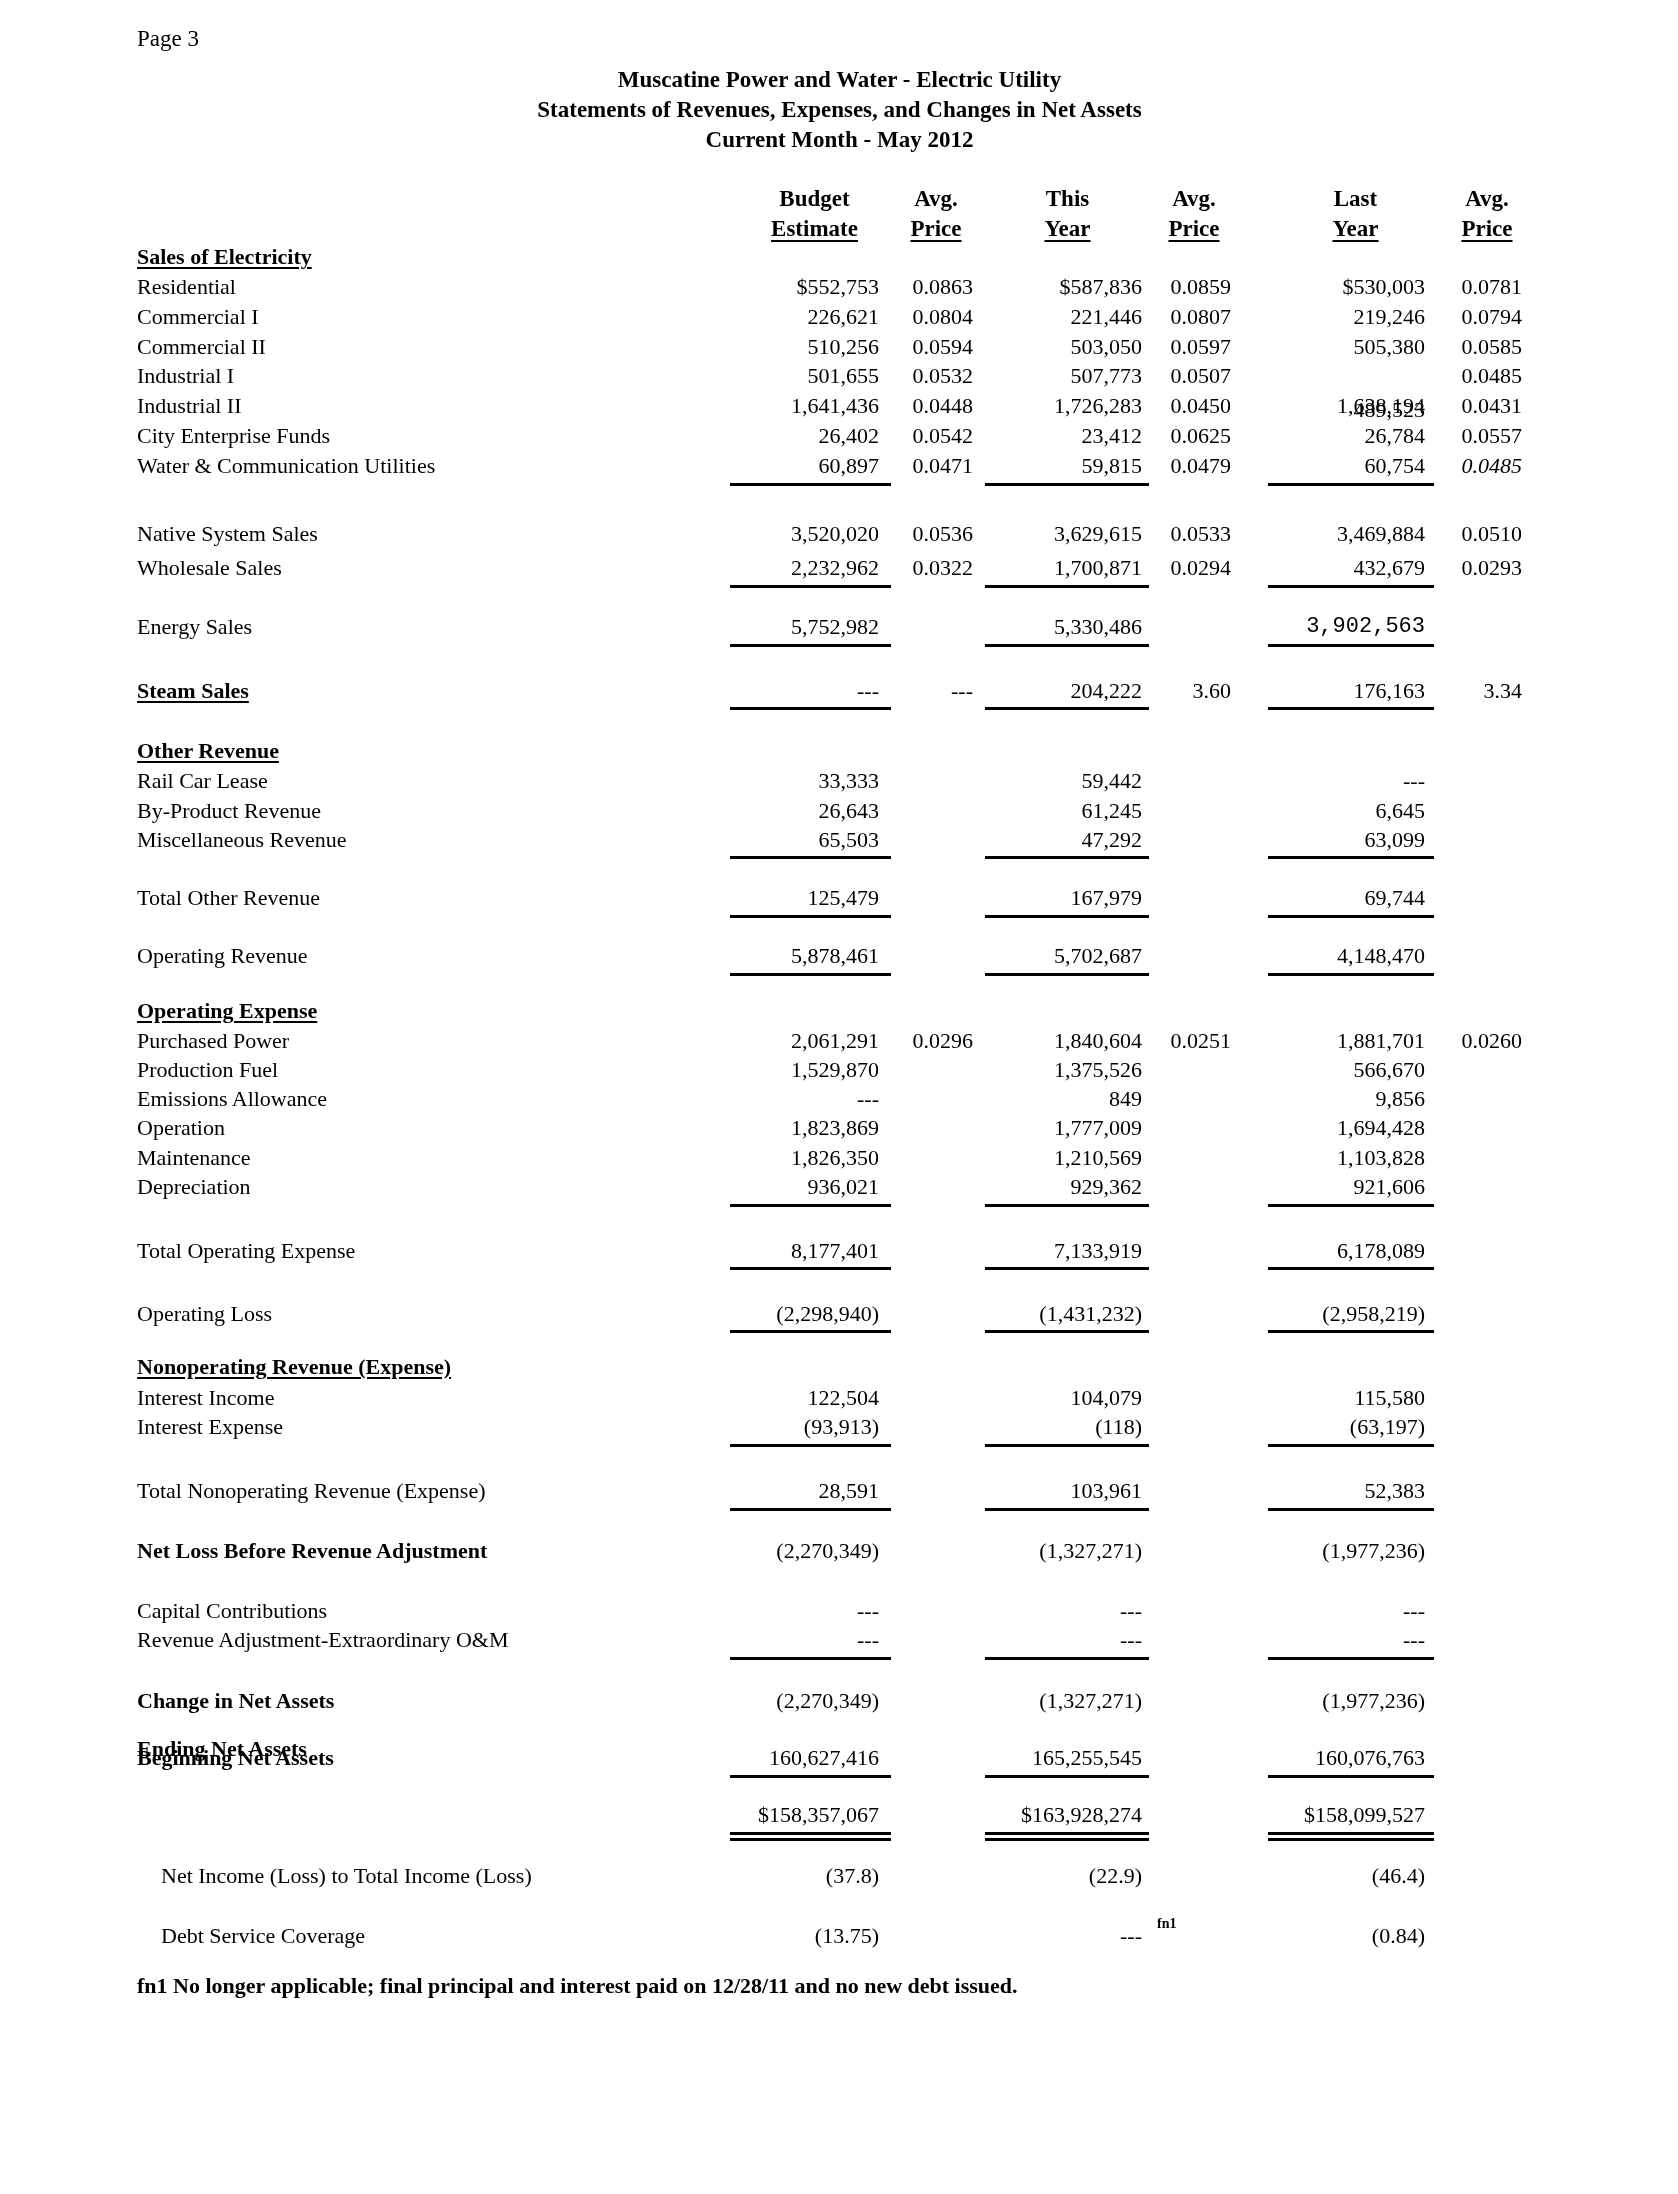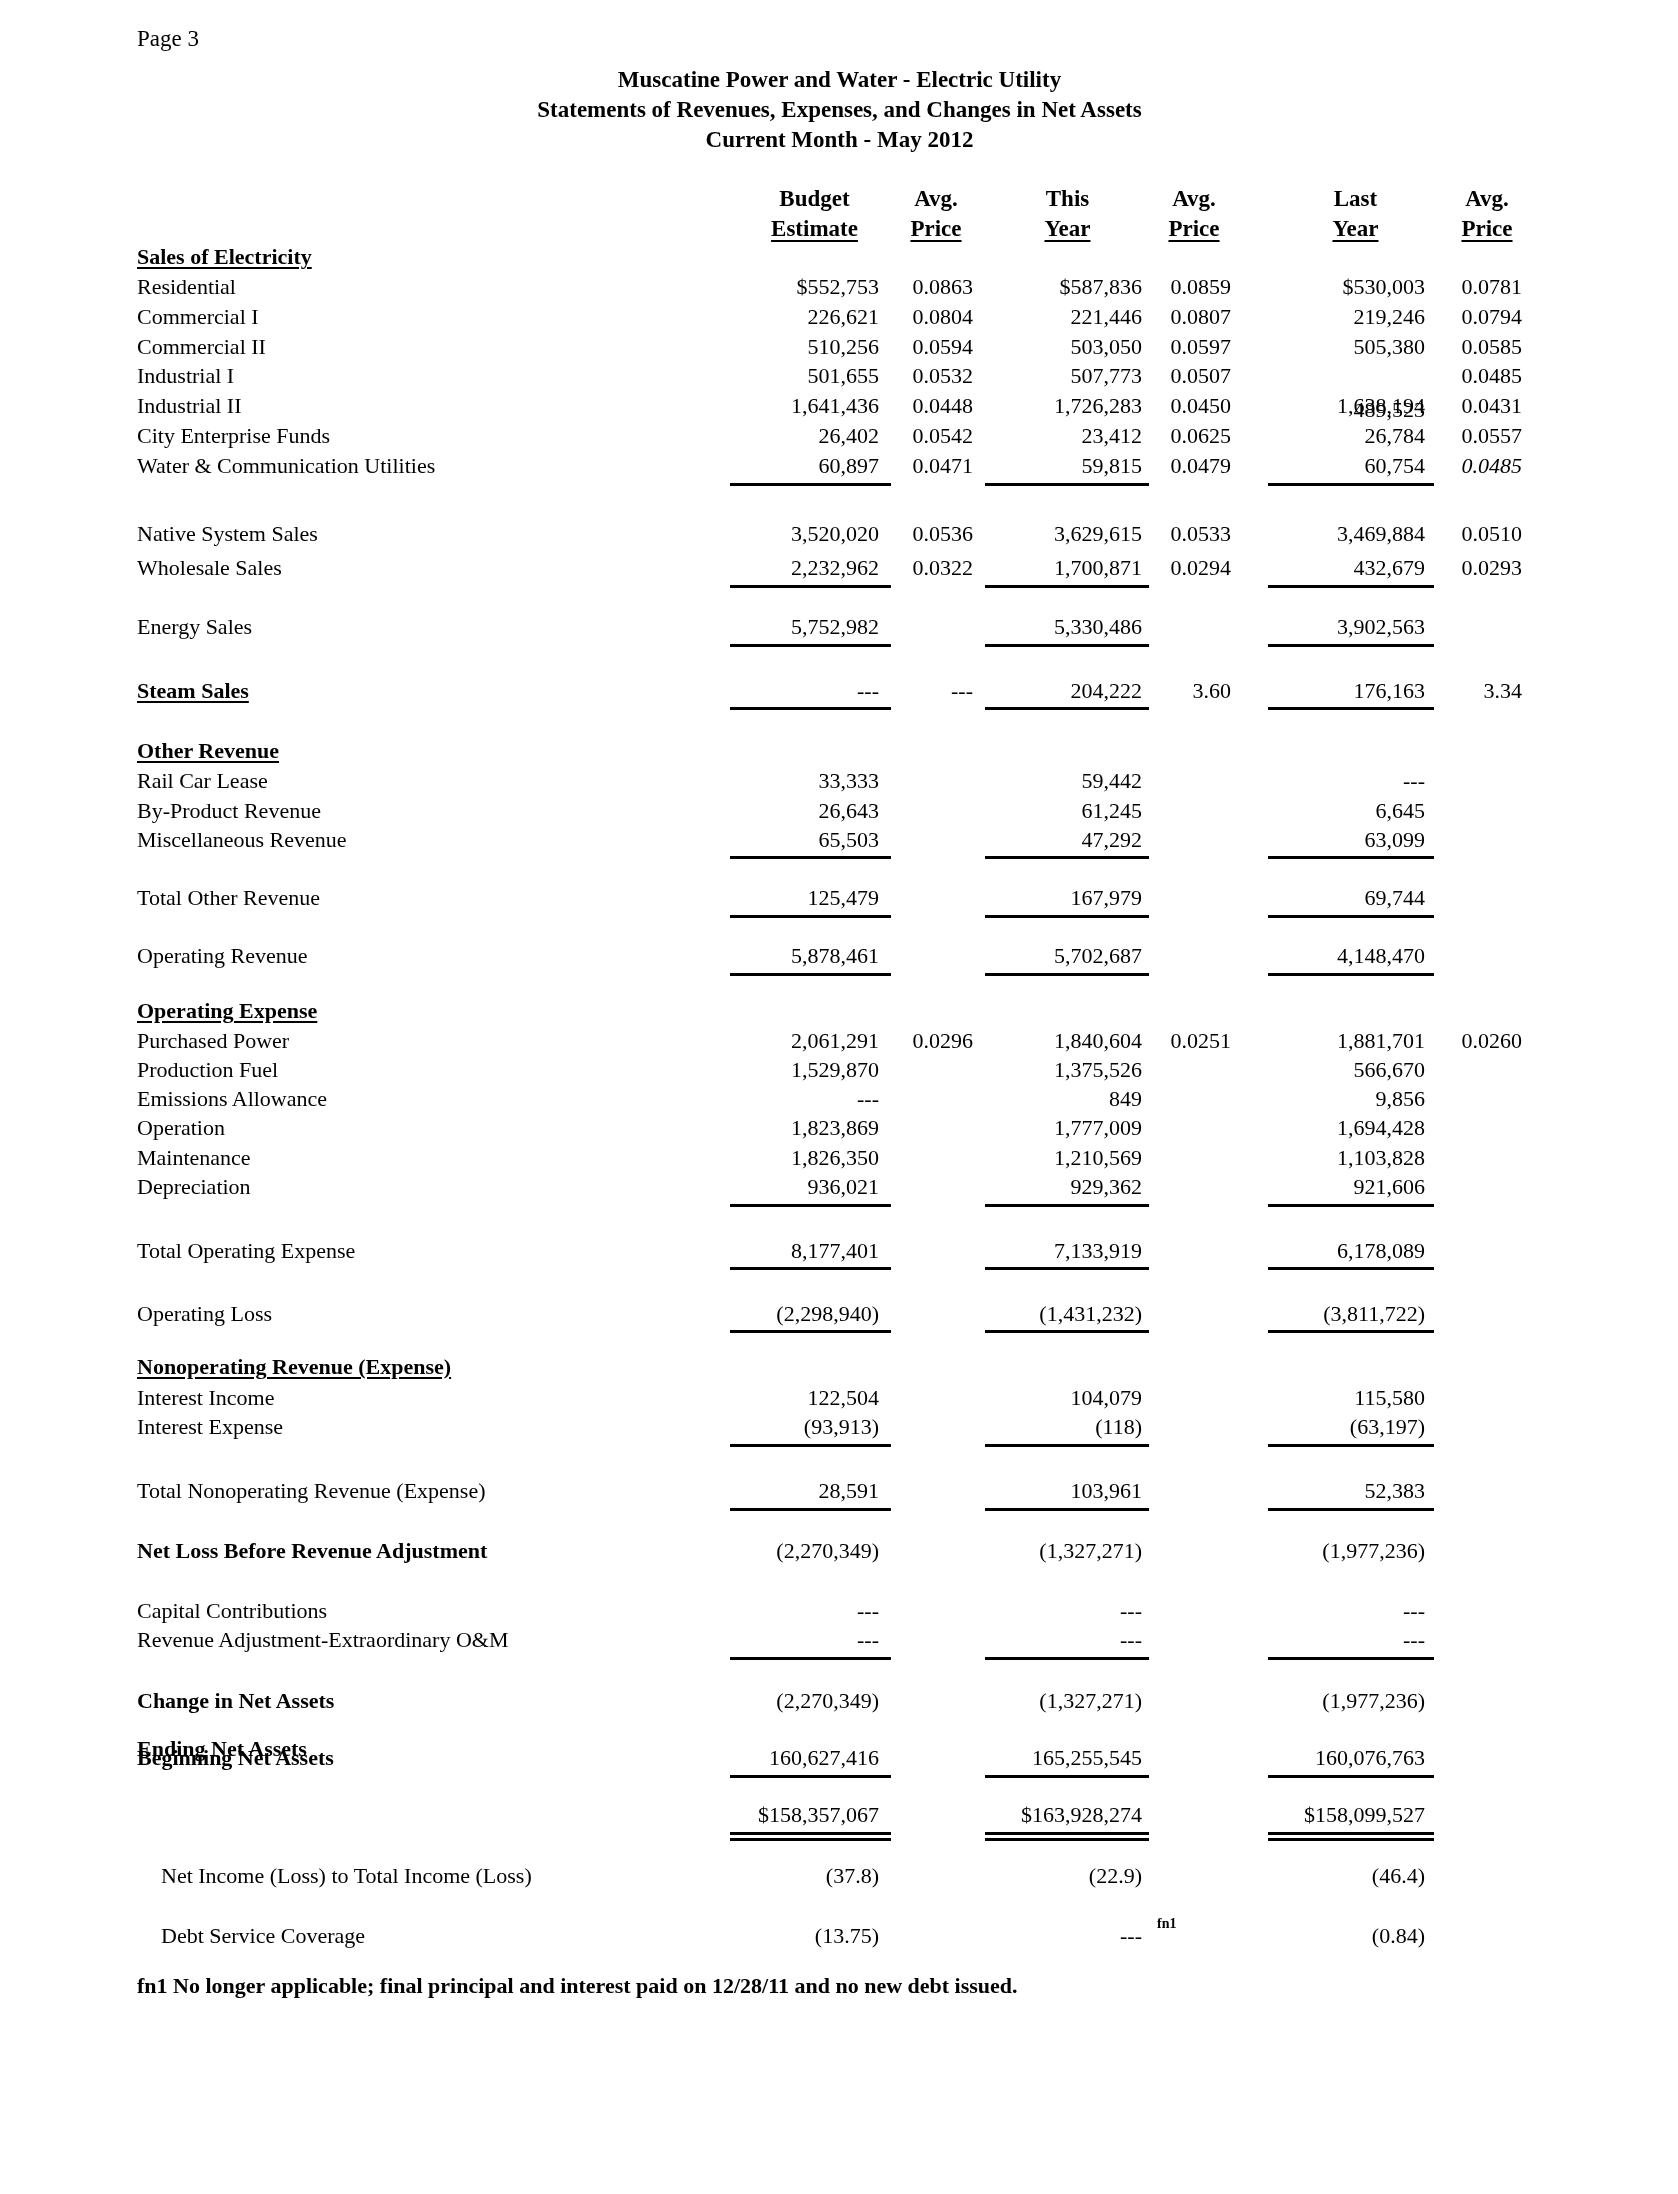--- a/index.html
+++ b/index.html
@@ -131,21 +131,21 @@
     <div class="abs num c3" style="top: 555px;">432,679</div>
     <div class="abs num p1" style="top: 555px;">0.0322</div>
     <div class="abs num p2" style="top: 555px;">0.0294</div>
     <div class="abs num p3" style="top: 555px;">0.0293</div>
     <div class="uline u1" style="top: 585px;"></div>
     <div class="uline u2" style="top: 585px;"></div>
     <div class="uline u3" style="top: 585px;"></div>
     <div class="abs lbl" style="top: 614px;">Energy Sales</div>
     <div class="abs num c1" style="top: 614px;">5,752,982</div>
     <div class="abs num c2" style="top: 614px;">5,330,486</div>
-    <div class="abs num c3" style="top: 614px;">3,902,563</div>
+    <div class="abs num c3" style="top: 614px; font-family: Liberation Mono, monospace;">3,902,563</div>
     <div class="uline u1" style="top: 644px;"></div>
     <div class="uline u2" style="top: 644px;"></div>
     <div class="uline u3" style="top: 644px;"></div>
     <div class="abs lbl head" style="top: 678px;">Steam Sales</div>
     <div class="abs num c1" style="top: 678px;">---</div>
     <div class="abs num c2" style="top: 678px;">204,222</div>
     <div class="abs num c3" style="top: 678px;">176,163</div>
     <div class="abs num p1" style="top: 678px;">---</div>
     <div class="abs num p2" style="top: 678px;">3.60</div>
     <div class="abs num p3" style="top: 678px;">3.34</div>
@@ -214,21 +214,21 @@
     <div class="abs lbl" style="top: 1238px;">Total Operating Expense</div>
     <div class="abs num c1" style="top: 1238px;">8,177,401</div>
     <div class="abs num c2" style="top: 1238px;">7,133,919</div>
     <div class="abs num c3" style="top: 1238px;">6,178,089</div>
     <div class="uline u1" style="top: 1267px;"></div>
     <div class="uline u2" style="top: 1267px;"></div>
     <div class="uline u3" style="top: 1267px;"></div>
     <div class="abs lbl" style="top: 1301px;">Operating Loss</div>
     <div class="abs num c1" style="top: 1301px;">(2,298,940)</div>
     <div class="abs num c2" style="top: 1301px;">(1,431,232)</div>
-    <div class="abs num c3" style="top: 1301px;">(3,811,722)</div>
+    <div class="abs num c3" style="top: 1301px;">(2,958,219)</div>
     <div class="uline u1" style="top: 1330px;"></div>
     <div class="uline u2" style="top: 1330px;"></div>
     <div class="uline u3" style="top: 1330px;"></div>
     <div class="abs lbl" style="top: 1385px;">Interest Income</div>
     <div class="abs num c1" style="top: 1385px;">122,504</div>
     <div class="abs num c2" style="top: 1385px;">104,079</div>
     <div class="abs num c3" style="top: 1385px;">115,580</div>
     <div class="abs lbl" style="top: 1414px;">Interest Expense</div>
     <div class="abs num c1" style="top: 1414px;">(93,913)</div>
     <div class="abs num c2" style="top: 1414px;">(118)</div>

